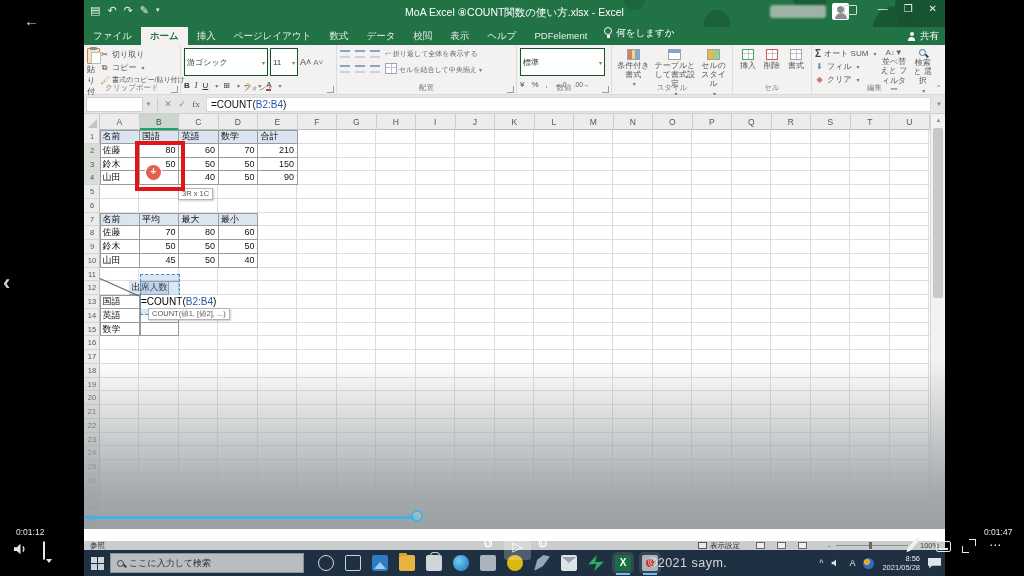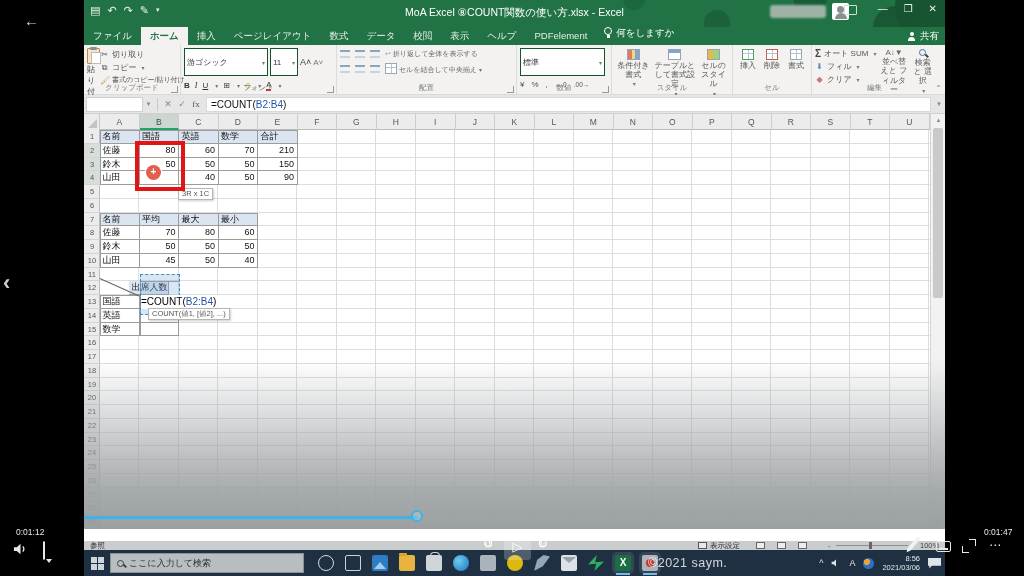--- a/index.html
+++ b/index.html
@@ -583,21 +583,21 @@
           <span class="ti ti-excel active">X</span>
           <span class="ti ti-cam active"></span>
         </div>
       <div id="tray">
         <span>^</span>
         <svg class="trayspk" viewBox="0 0 16 12">
             <path d="M1 4h3l4-3.5v11L4 8H1z" fill="#dfe4e8"></path>
           </svg>
         <span>A</span>
         <span style="width:11px;height:11px;border-radius:50%;background:radial-gradient(circle at 35% 35%,#e8a33a 30%,#2d6fc2 32%)"></span>
-        <span id="clock"><span>8:56</span><br><span>2021/03/06</span></span>
+        <span id="clock"><span>8:56</span><br><span>2021/05/28</span></span>
         <span id="notif"></span>
       </div>
     </div>
   </div>
 
   <div id="watermark">©2021 saym.</div>
 
   <div class="ov skip abs" style="left:483px;top:537px">
     <span class="arc">↺</span>
     <span class="n">10</span>

